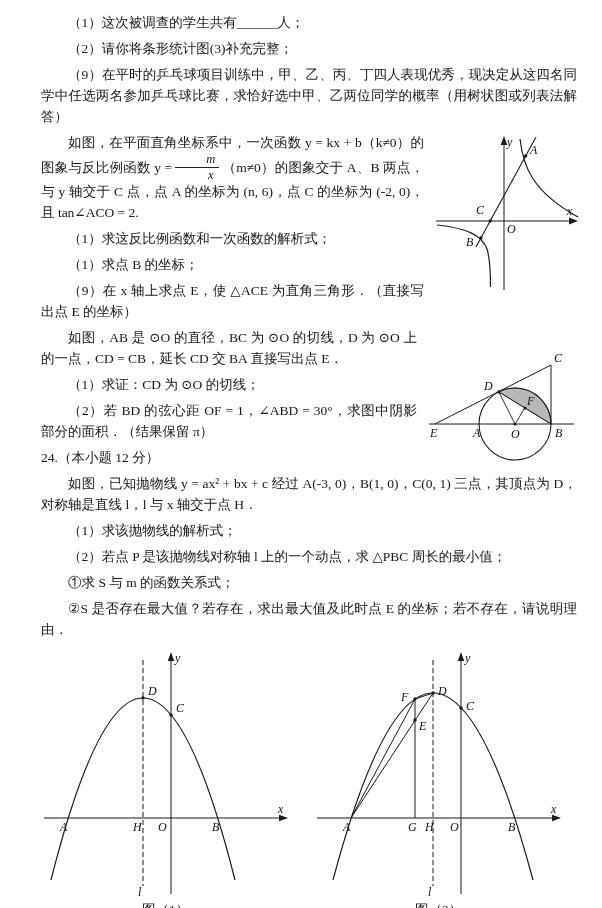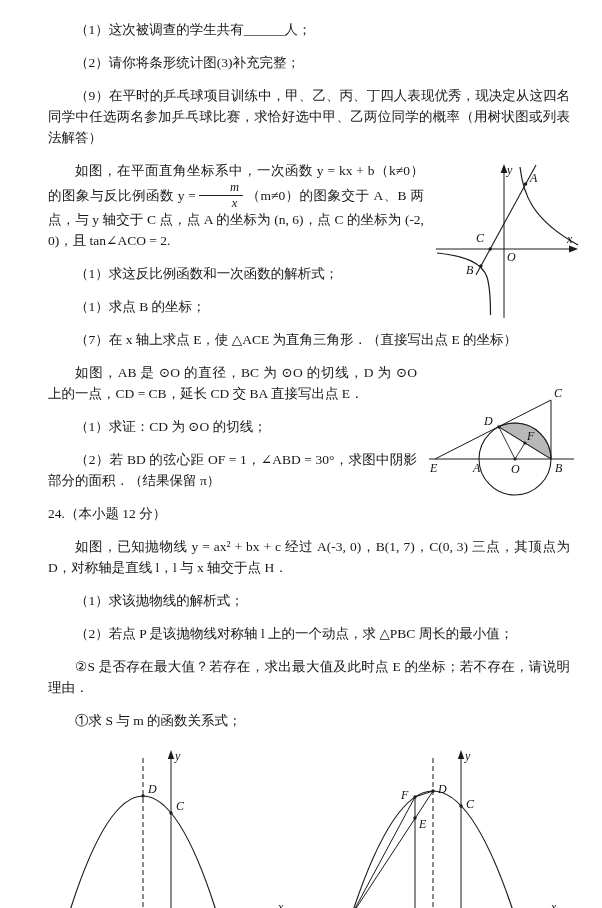--- a/index.html
+++ b/index.html
@@ -3,21 +3,21 @@
 <meta charset="utf-8">
 <style>
   html,body { margin:0; padding:0; background:#d9d9d9; }
   .page {
     width:602px; height:908px; margin:0 auto; background:#ffffff;
     position:relative; overflow:hidden;
     font-family:"Liberation Serif","DejaVu Serif",serif;
     color:#171717;
   }
   .content { padding:7px 20px 0 36px; font-size:13.5px; line-height:21px; text-align:justify; }
-  p { margin:12px; }
+  p { margin:5px; }
   .ind { text-indent:2em; }
   .question { zoom:1; }
   .qfig { float:right; }
   .qfig22 { margin:1px 0 2px 8px; }
   .qfig23 { margin:2px 0 2px 10px; }
   svg { display:block; }
   svg text {
     font-size:12px; font-style:italic; fill:#111;
     font-family:"Liberation Serif","DejaVu Serif",serif;
   }
@@ -58,21 +58,21 @@
           <text x="135" y="82">x</text>
           <text x="98" y="21">A</text>
           <text x="44" y="81">C</text>
           <text x="75" y="100">O</text>
           <text x="34" y="113">B</text>
         </svg>
       </div>
       <p class="ind"><span>如图，在平面直角坐标系中，一次函数 y = kx + b（k≠0）的图象与反比例函数 y =</span><span class="frac"><span class="num">m</span><span class="den">x</span></span><span>（m≠0）的图象交于 A、B 两点，与 y 轴交于 C 点，点 A 的坐标为 (n, 6)，点 C 的坐标为 (-2, 0)，且 tan∠ACO = 2.</span></p>
       <p class="ind">（1）求这反比例函数和一次函数的解析式；</p>
       <p class="ind">（1）求点 B 的坐标；</p>
-      <p class="ind">（7）在 x 轴上求点 E，使 △ACE 为直角三角形．（直接写出点 E 的坐标）</p>
+      <p class="ind">（9）在 x 轴上求点 E，使 △ACE 为直角三角形．（直接写出点 E 的坐标）</p>
     </div>
 
     <div class="question">
       <div class="qfig qfig23">
         <svg width="155" height="134" viewBox="0 0 155 134">
           <path d="M71.8 62.9 A36 36 0 0 1 124 95 Z" fill="#b8b8b8" stroke="#444" stroke-width="0.8"></path>
           <line x1="2" y1="95" x2="147" y2="95" stroke="#1b1b1b" stroke-width="1"></line>
           <circle cx="88" cy="95" r="36" fill="none" stroke="#1b1b1b" stroke-width="1.1"></circle>
           <line x1="8" y1="95" x2="124" y2="36" stroke="#1b1b1b" stroke-width="1"></line>
           <line x1="124" y1="95" x2="124" y2="36" stroke="#1b1b1b" stroke-width="1"></line>
@@ -91,25 +91,25 @@
           <text x="128" y="108">B</text>
         </svg>
       </div>
       <p class="ind">如图，AB 是 ⊙O 的直径，BC 为 ⊙O 的切线，D 为 ⊙O 上的一点，CD = CB，延长 CD 交 BA 直接写出点 E．</p>
       <p class="ind">（1）求证：CD 为 ⊙O 的切线；</p>
       <p class="ind">（2）若 BD 的弦心距 OF = 1，∠ABD = 30°，求图中阴影部分的面积．（结果保留 π）</p>
     </div>
 
     <div class="question">
       <p>24.（本小题 12 分）</p>
-      <p class="ind">如图，已知抛物线 y = ax² + bx + c 经过 A(-3, 0)，B(1, 7)，C(0, 3) 三点，其顶点为 D，对称轴是直线 l，l 与 x 轴交于点 H．</p>
+      <p class="ind">如图，已知抛物线 y = ax² + bx + c 经过 A(-3, 0)，B(1, 0)，C(0, 1) 三点，其顶点为 D，对称轴是直线 l，l 与 x 轴交于点 H．</p>
       <p class="ind">（1）求该抛物线的解析式；</p>
       <p class="ind">（2）若点 P 是该抛物线对称轴 l 上的一个动点，求 △PBC 周长的最小值；</p>
+      <p class="ind">①求 S 与 m 的函数关系式；</p>
       <p class="ind">②S 是否存在最大值？若存在，求出最大值及此时点 E 的坐标；若不存在，请说明理由．</p>
-      <p class="ind">①求 S 与 m 的函数关系式；</p>
     </div>
 
     <div class="figrow">
 
       <div class="figblock">
         <svg width="255" height="250" viewBox="0 0 255 250">
           <line x1="133" y1="8" x2="133" y2="246" stroke="#1b1b1b" stroke-width="1"></line>
           <path d="M133 4 L129.8 13 L136.2 13 Z" fill="#1b1b1b"></path>
           <line x1="6" y1="170" x2="248" y2="170" stroke="#1b1b1b" stroke-width="1"></line>
           <path d="M250 170 L241 166.8 L241 173.2 Z" fill="#1b1b1b"></path>

